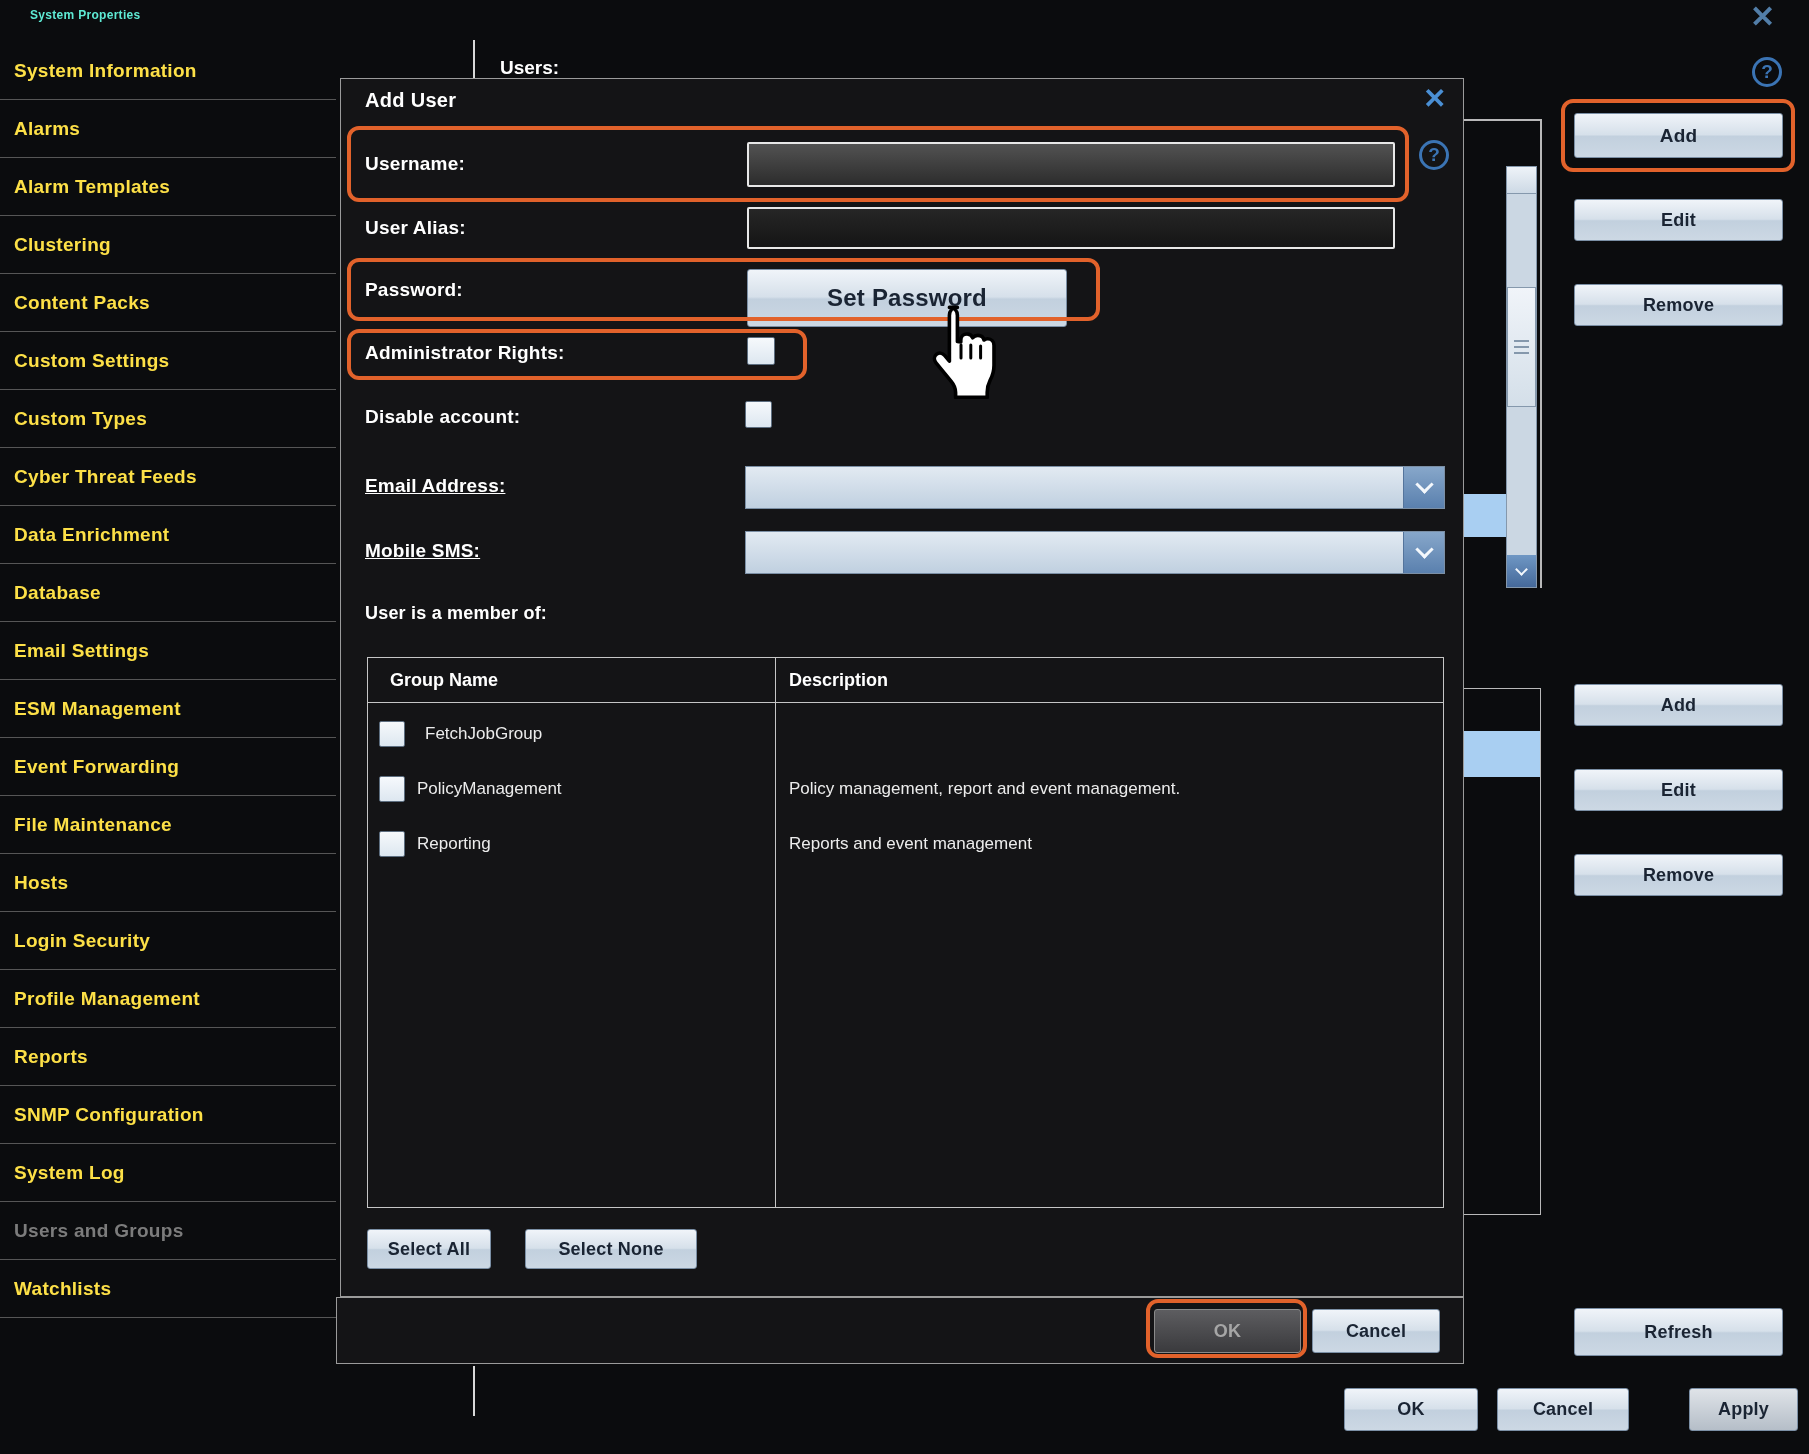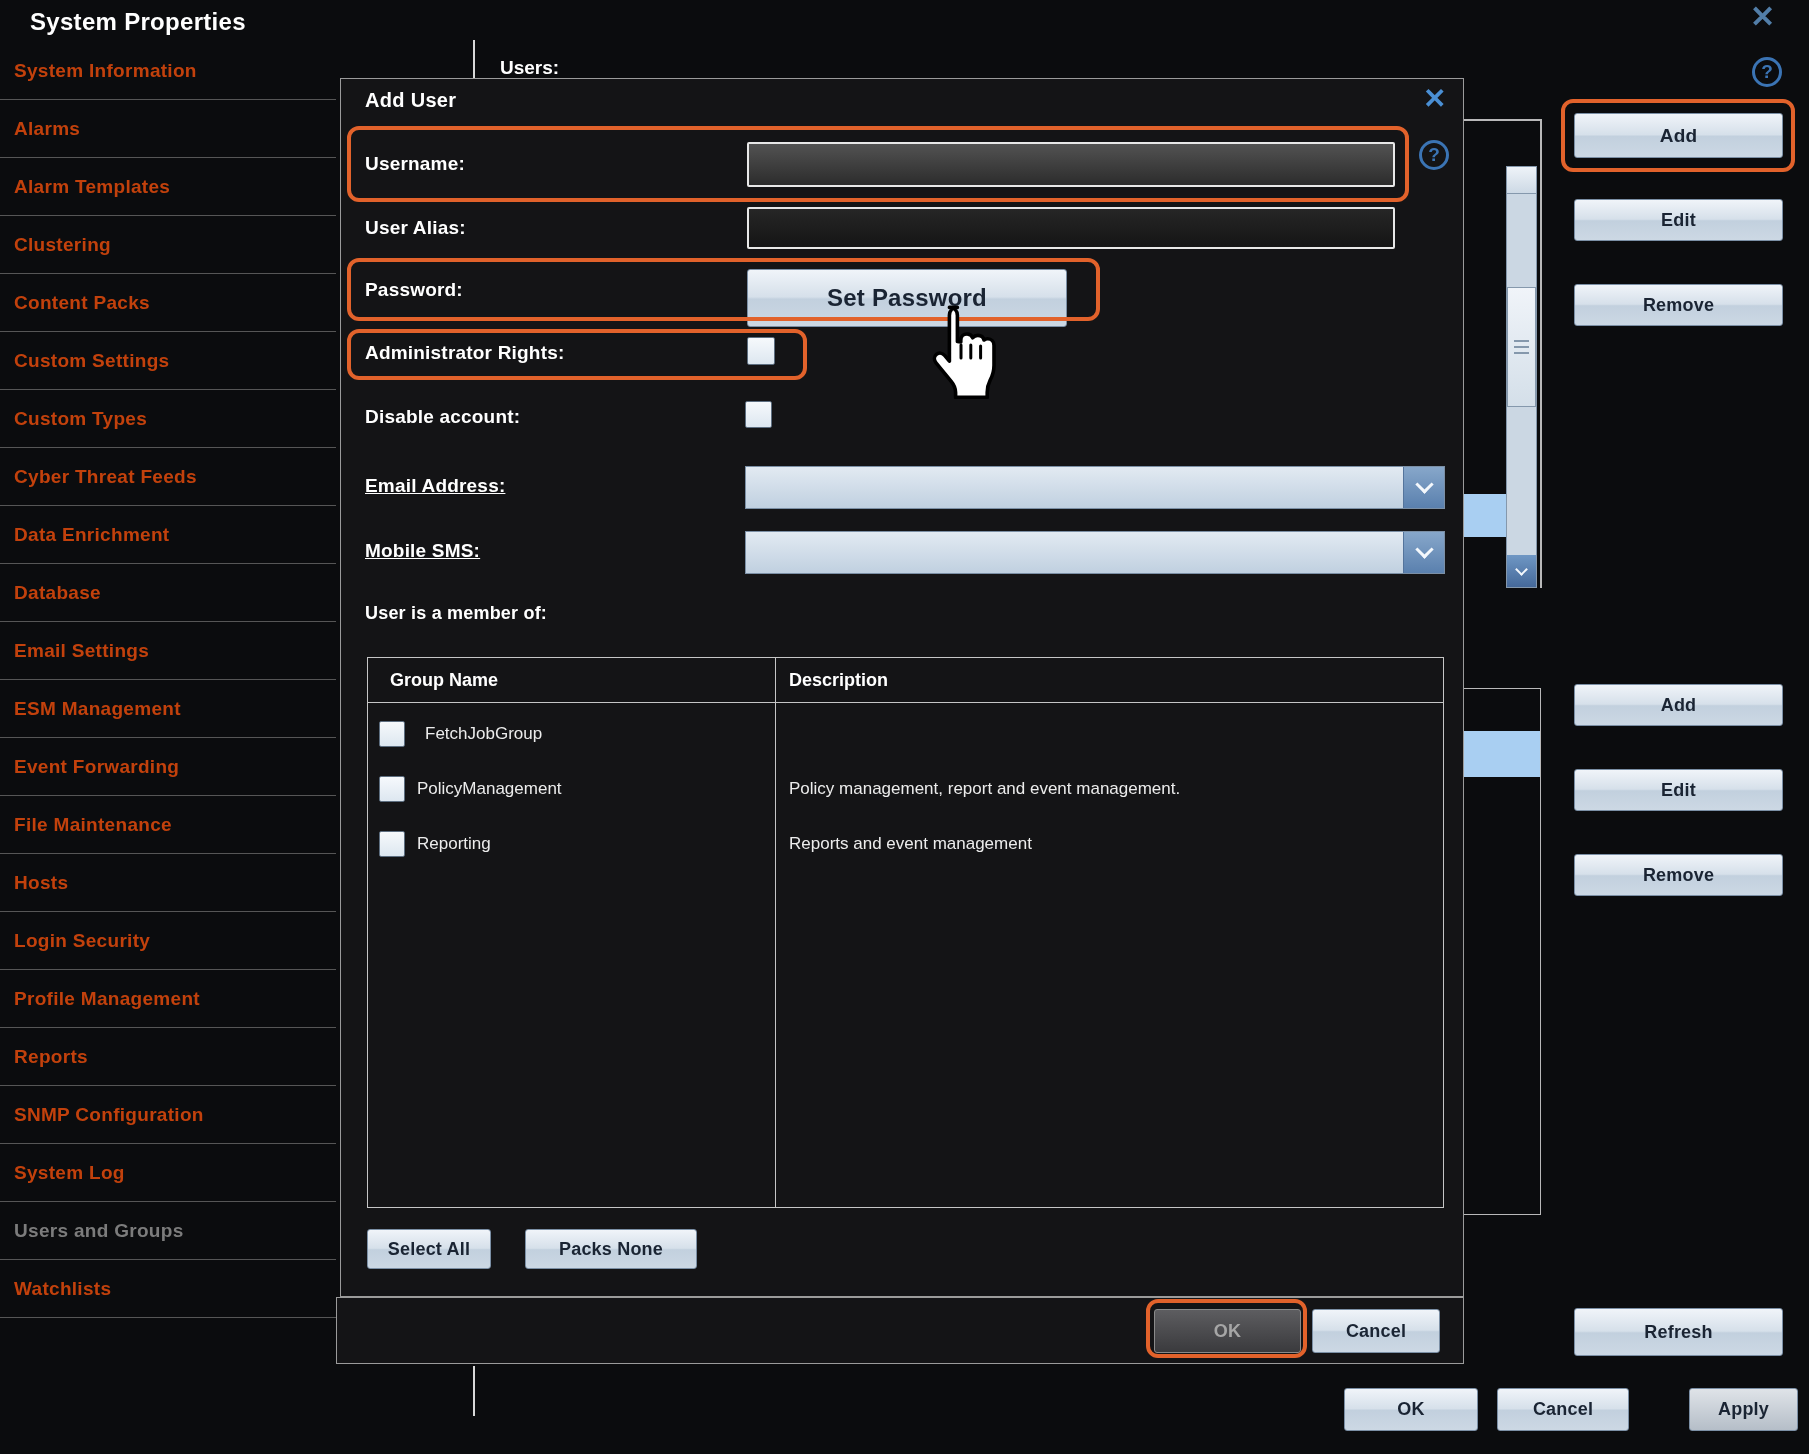--- a/index.html
+++ b/index.html
@@ -1,26 +1,26 @@
 <!DOCTYPE html>
 <html style="--annotation-orange: #E2622B; --selection-blue: #A9CFF2; --accent-blue: #4A8FD4;"><head>
 <meta charset="utf-8">
 <style>
   html,body{margin:0;padding:0;background:#000;}
   .canvas{position:relative;width:1809px;height:1454px;background:#0b0c0e;overflow:hidden;
           font-family:"Liberation Sans",sans-serif;}
-  .win-title{position:absolute;color:#ffffff;font-size:24px;font-weight:bold;letter-spacing:.3px;}
+  .win-title{position:absolute;color:#5eead4;font-size:12px;font-weight:bold;letter-spacing:.3px;}
   .win-close{position:absolute;color:#527ea8;font-size:30px;font-weight:bold;line-height:1;cursor:pointer;}
   .m-close{position:absolute;color:#4a8fd4;font-size:28px;font-weight:bold;line-height:1;cursor:pointer;}
   .help-circle{position:absolute;width:30px;height:30px;border:3px solid #3b74b4;border-radius:50%;
                color:#3b74b4;font-size:19px;font-weight:bold;display:flex;align-items:center;
                justify-content:center;box-sizing:border-box;cursor:pointer;}
   .sidebar{position:absolute;}
   .side-item{height:57px;display:flex;align-items:center;padding-left:14px;border-bottom:1px solid #565656;
-             color:#c2410c;font-size:19px;font-weight:bold;letter-spacing:.3px;cursor:pointer;}
+             color:#fde047;font-size:19px;font-weight:bold;letter-spacing:.3px;cursor:pointer;}
   .side-item.selected{color:#7c7c7c;cursor:default;}
   .bg-vline{position:absolute;width:2px;background:#d9d9d9;}
   .bg-users-label{position:absolute;color:#fff;font-size:19px;font-weight:bold;}
   .frag-line{position:absolute;background:#b9b9b9;}
   .frag-box{position:absolute;border:1px solid #b9b9b9;box-sizing:border-box;}
   .frag-sel{position:absolute;background:var(--selection-blue,#a9cff2);}
   .scrollbar{position:absolute;background:#cbd7e3;border:1px solid #8598ac;box-sizing:border-box;}
   .scroll-up{position:absolute;left:0;right:0;top:0;height:26px;background:linear-gradient(180deg,#eef3f8,#cdd9e5);
              border-bottom:1px solid #8598ac;cursor:pointer;}
   .scroll-thumb{position:absolute;left:0;right:0;background:linear-gradient(180deg,#f0f4f9,#d4dfe9);
@@ -182,21 +182,21 @@
       <div class="checkbox" style="left:11px;top:118px;width:26px;height:26px;"></div>
       <div class="gt-text" style="left:49px;top:118px;">PolicyManagement</div>
       <div class="gt-text" style="left:421px;top:118px;">Policy management, report and event management.</div>
 
       <div class="checkbox" style="left:11px;top:173px;width:26px;height:26px;"></div>
       <div class="gt-text" style="left:49px;top:173px;">Reporting</div>
       <div class="gt-text" style="left:421px;top:173px;">Reports and event management</div>
     </div>
 
     <div class="btn" style="left:26px;top:1150px;width:124px;height:40px;">Select All</div>
-    <div class="btn" style="left:184px;top:1150px;width:172px;height:40px;">Packs None</div>
+    <div class="btn" style="left:184px;top:1150px;width:172px;height:40px;">Select None</div>
   </div>
 
   <div class="modal-footer" style="left:336px;top:1297px;width:1128px;height:67px;">
     <div class="btn btn-disabled" style="left:817px;top:11px;width:147px;height:44px;">OK</div>
     <div class="btn" style="left:975px;top:11px;width:128px;height:44px;">Cancel</div>
   </div>
 
   <div class="annotation" style="left:347px;top:126px;width:1062px;height:76px;"></div>
   <div class="annotation" style="left:347px;top:258px;width:753px;height:63px;"></div>
   <div class="annotation" style="left:347px;top:329px;width:460px;height:51px;"></div>

